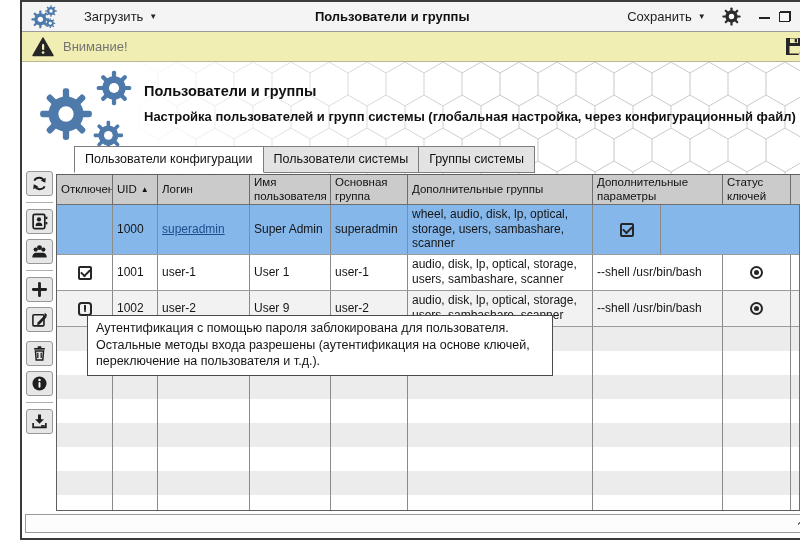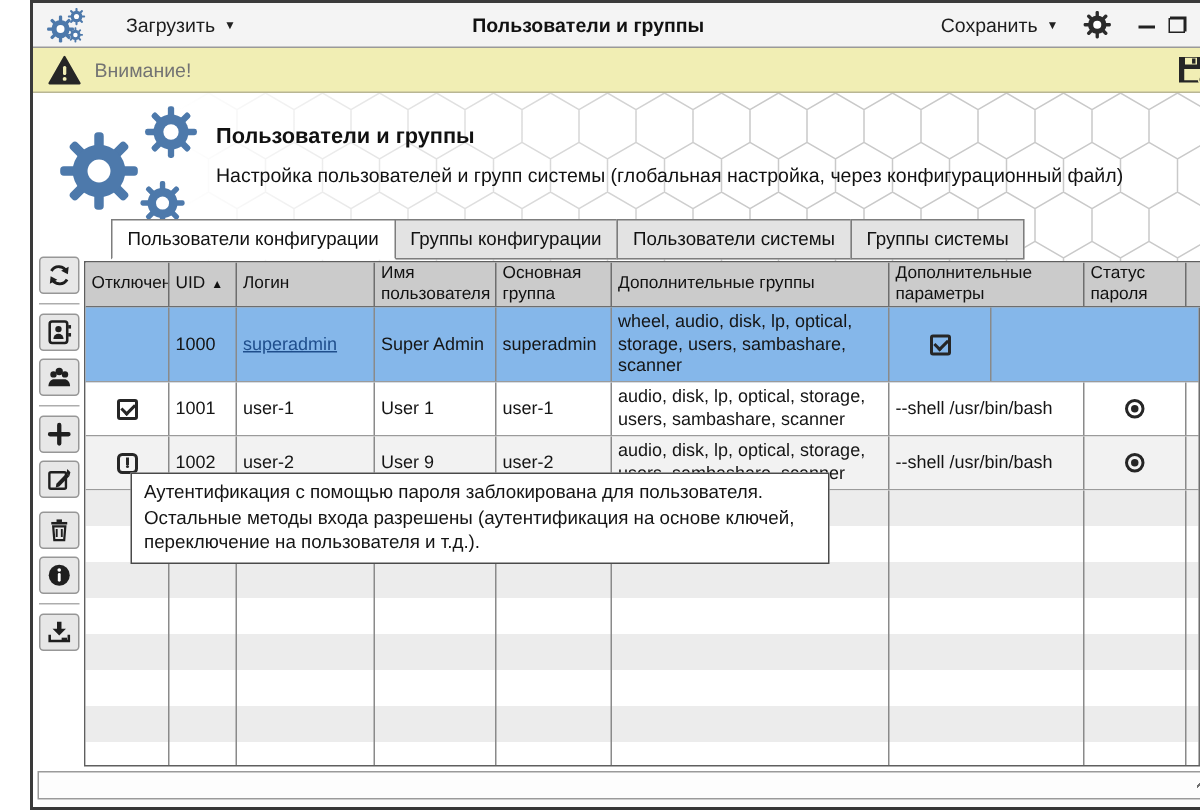--- a/index.html
+++ b/index.html
@@ -30,21 +30,21 @@
   .warn-save { margin-left:auto; width:24px; height:21px; }
 
   
   .content { position:relative; height:474px; background:#fff; }
   .hexwrap { position:absolute; left:98px; top:0; width:698px; height:118px; z-index:0; }
   .hexfade { position:absolute; left:98px; top:0; width:698px; height:118px; z-index:1;
              background:linear-gradient(90deg,#fff 0,rgba(255,255,255,.55) 18%,rgba(255,255,255,0) 55%); }
 
   .hdr-icon { position:absolute; left:13px; top:8px; z-index:2; }
   .hdr-title { position:absolute; left:122px; top:21px; font-size:14.5px; font-weight:bold; color:#111; z-index:2; }
-  .hdr-sub   { position:absolute; left:122px; top:47px; font-size:13px; font-weight:normal; color:#111; z-index:2; }
+  .hdr-sub   { position:absolute; left:122px; top:47px; font-size:13px; font-weight:bold; color:#111; z-index:2; }
 
   
   .tabs { position:absolute; left:52px; top:84px; display:flex; z-index:3; }
   .tab { height:27px; line-height:24px; padding:0 10px; font-size:12.5px; color:#111; background:#e3e3e3;
          border:1px solid #7d7d7d; margin-left:-1px; white-space:nowrap; }
   .tab:first-child { margin-left:0; }
   .tab.active { background:#fff; border-bottom-color:#fff; font-weight:normal; z-index:4; }
 
   
   .toolbar { position:absolute; left:3px; top:109px; width:29px; display:flex; flex-direction:column; align-items:center; z-index:3; }
@@ -174,21 +174,20 @@
     <svg class="hdr-icon" width="100" height="82" viewBox="0 0 100 82">
       <use href="#gearsym" fill="#4d79ab" transform="translate(4,17) scale(2.25)"></use>
       <use href="#gearsym" fill="#4d79ab" transform="translate(61,0) scale(1.5)"></use>
       <use href="#gearsym" fill="#4d79ab" transform="translate(58,50) scale(1.28)"></use>
     </svg>
     <div class="hdr-title">Пользователи и группы</div>
     <div class="hdr-sub">Настройка пользователей и групп системы (глобальная настройка, через конфигурационный файл)</div>
 
     <div class="tabs">
       <div class="tab active">Пользователи конфигурации</div>
-      <div class="tab">Группы конфигурации</div>
       <div class="tab">Пользователи системы</div>
       <div class="tab">Группы системы</div>
     </div>
 
     <div class="toolbar">
       <div class="tool-btn">
         <svg width="17" height="17" viewBox="0 0 16 16">
           <path d="M3.1 5.3 A5.3 5.3 0 0 1 12.6 5.9" fill="none" stroke="#1f1f1f" stroke-width="1.8"></path>
           <path d="M13.9 2.6 L13.4 7.3 L9.2 5.2 Z" fill="#1f1f1f"></path>
           <path d="M12.9 10.7 A5.3 5.3 0 0 1 3.4 10.1" fill="none" stroke="#1f1f1f" stroke-width="1.8"></path>
@@ -270,21 +269,21 @@
         <div class="th c4">
             <span>Основная группа</span>
           </div>
         <div class="th c5">
             <span>Дополнительные группы</span>
           </div>
         <div class="th c6">
             <span>Дополнительные параметры</span>
           </div>
         <div class="th c7">
-            <span>Статус пароля</span>
+            <span>Статус ключей</span>
           </div>
       </div>
 
       <div class="trow selected r1">
         <div class="td c0 center"></div>
         <div class="td c1">1000</div>
         <div class="td c2">
             <span class="login-link">superadmin</span>
           </div>
         <div class="td c3">Super Admin</div>

